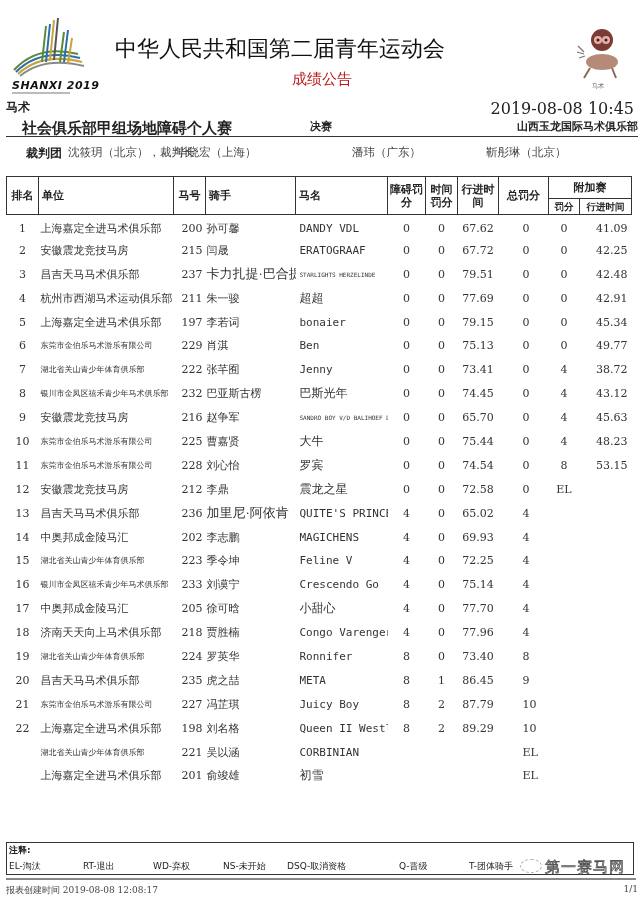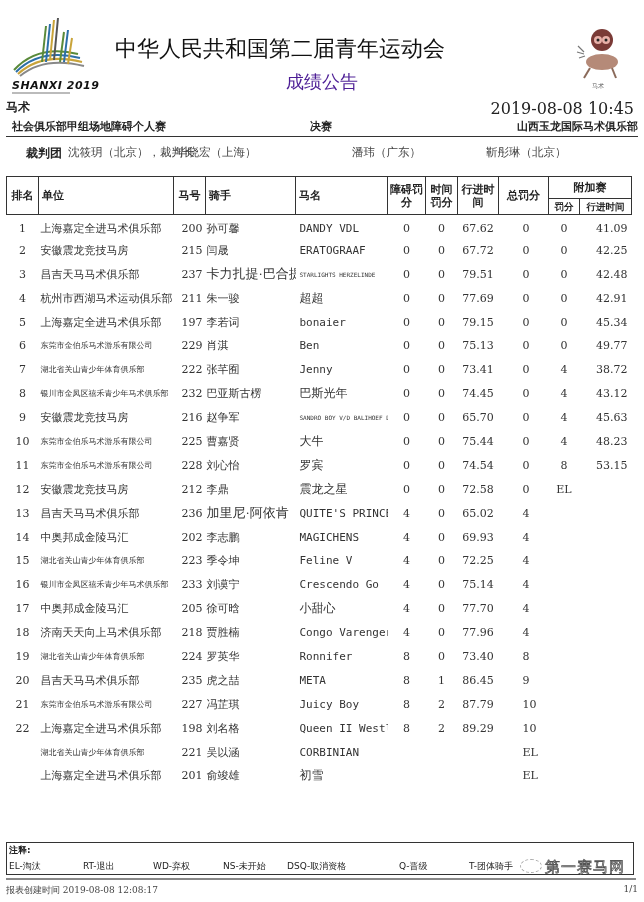--- a/index.html
+++ b/index.html
@@ -3,26 +3,26 @@
 <meta charset="utf-8">
 <style>
   * { box-sizing: border-box; margin: 0; padding: 0; }
   html, body { width: 644px; height: 902px; background: #fff; overflow: hidden; }
   body { position: relative; font-family: "DejaVu Serif", "Liberation Serif", serif; color: #222; }
   .abs { position: absolute; }
   .logo { left: 8px; top: 14px; width: 90px; height: 82px; }
   .logo-text { left: 12px; top: 79px; font-family: "DejaVu Sans", sans-serif; font-style: italic; font-weight: bold; font-size: 11px; color: #111; letter-spacing: 0.5px; }
   .logo-sub { left: 12px; top: 92px; width: 58px; height: 2px; background: #bbb; }
   .title { left: 0; width: 560px; top: 34px; text-align: center; font-family: "DejaVu Sans", sans-serif; font-size: 22px; color: #111; }
-  .subtitle { left: 0; width: 644px; top: 70px; text-align: center; font-family: "DejaVu Sans", sans-serif; font-size: 18px; color: #4c1d95; }
+  .subtitle { left: 0; width: 644px; top: 70px; text-align: center; font-family: "DejaVu Sans", sans-serif; font-size: 15px; color: #b91c1c; }
   .mascot { left: 576px; top: 22px; width: 50px; height: 58px; }
   .mascot-label { left: 592px; top: 82px; font-size: 6px; font-family: "DejaVu Sans", sans-serif; color: #555; }
   .discipline { left: 6px; top: 99px; font-family: "DejaVu Sans", sans-serif; font-weight: bold; font-size: 12px; }
   .datetime { right: 10px; top: 99px; font-size: 16px; }
-  .event { left: 12px; top: 119px; font-family: "DejaVu Sans", sans-serif; font-weight: bold; font-size: 11px; }
+  .event { left: 22px; top: 119px; font-family: "DejaVu Sans", sans-serif; font-weight: bold; font-size: 15px; }
   .round { left: 310px; top: 119px; font-family: "DejaVu Sans", sans-serif; font-weight: bold; font-size: 11px; }
   .venue { right: 6px; top: 119px; font-family: "DejaVu Sans", sans-serif; font-weight: bold; font-size: 11px; }
   .rule { left: 6px; right: 6px; top: 136px; height: 1px; background: #333; }
   .jury-label { left: 26px; top: 145px; font-family: "DejaVu Sans", sans-serif; font-weight: bold; font-size: 12px; }
   .jury { top: 145px; font-size: 11.5px; color: #444; }
 
   table.results { position: absolute; left: 6px; top: 176px; width: 625px; border-collapse: collapse; table-layout: fixed; }
   table.results th { border: 1px solid #333; font-family: "DejaVu Sans", sans-serif; font-weight: bold; font-size: 11px; color: #222; line-height: 13px; }
   table.results thead tr.h1 th { height: 22px; }
   table.results thead tr.h2 th { height: 16px; font-size: 9.5px; }

